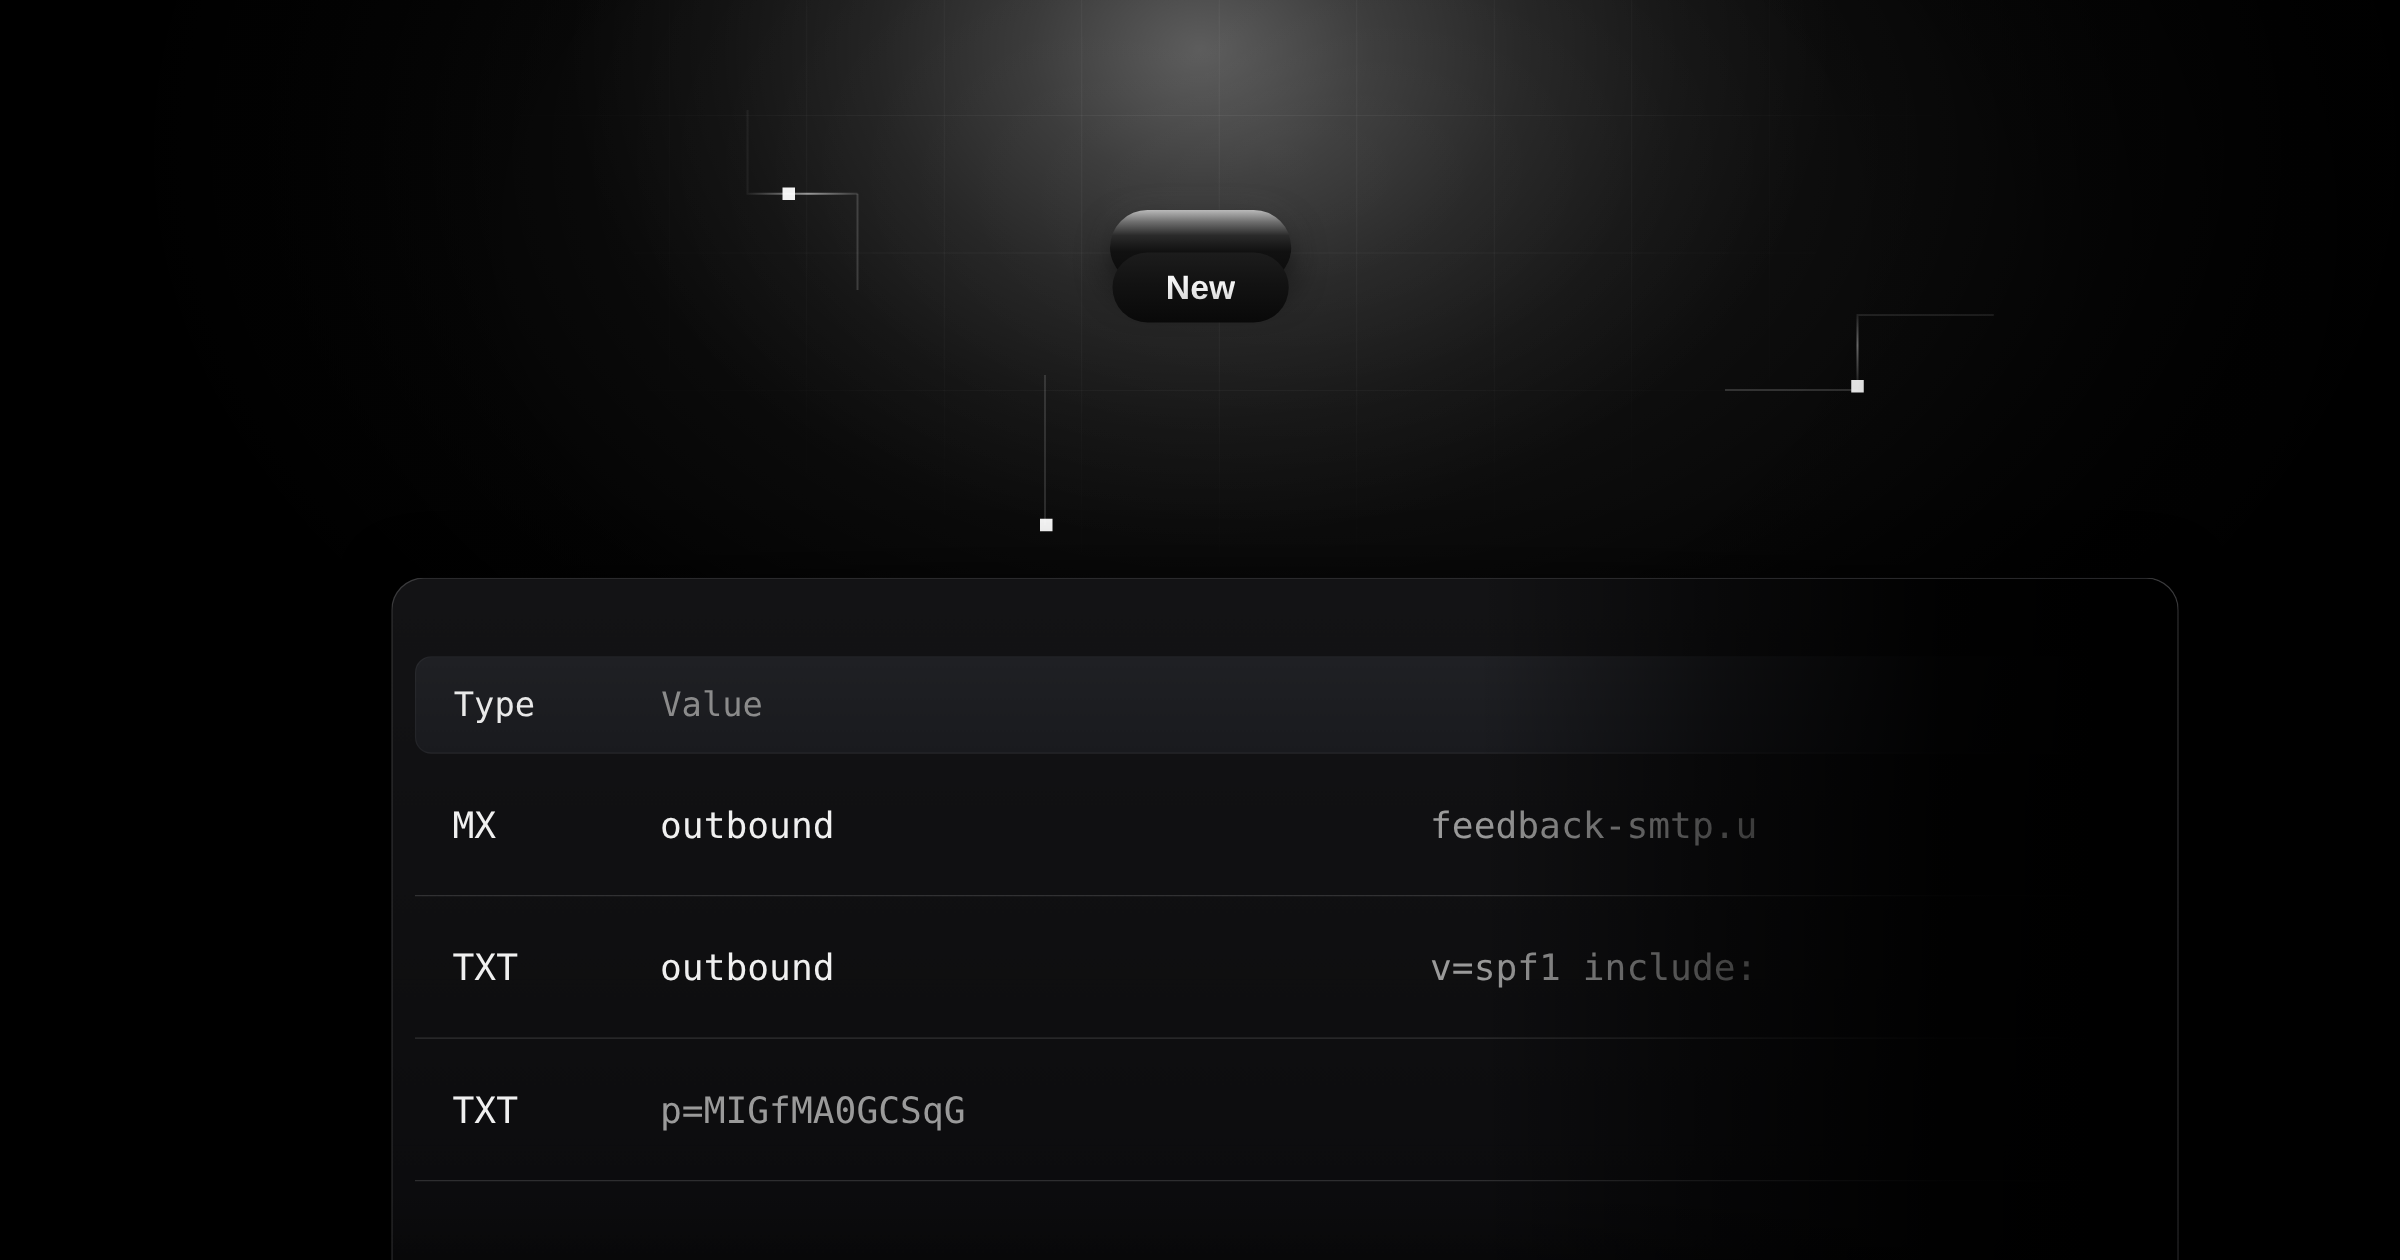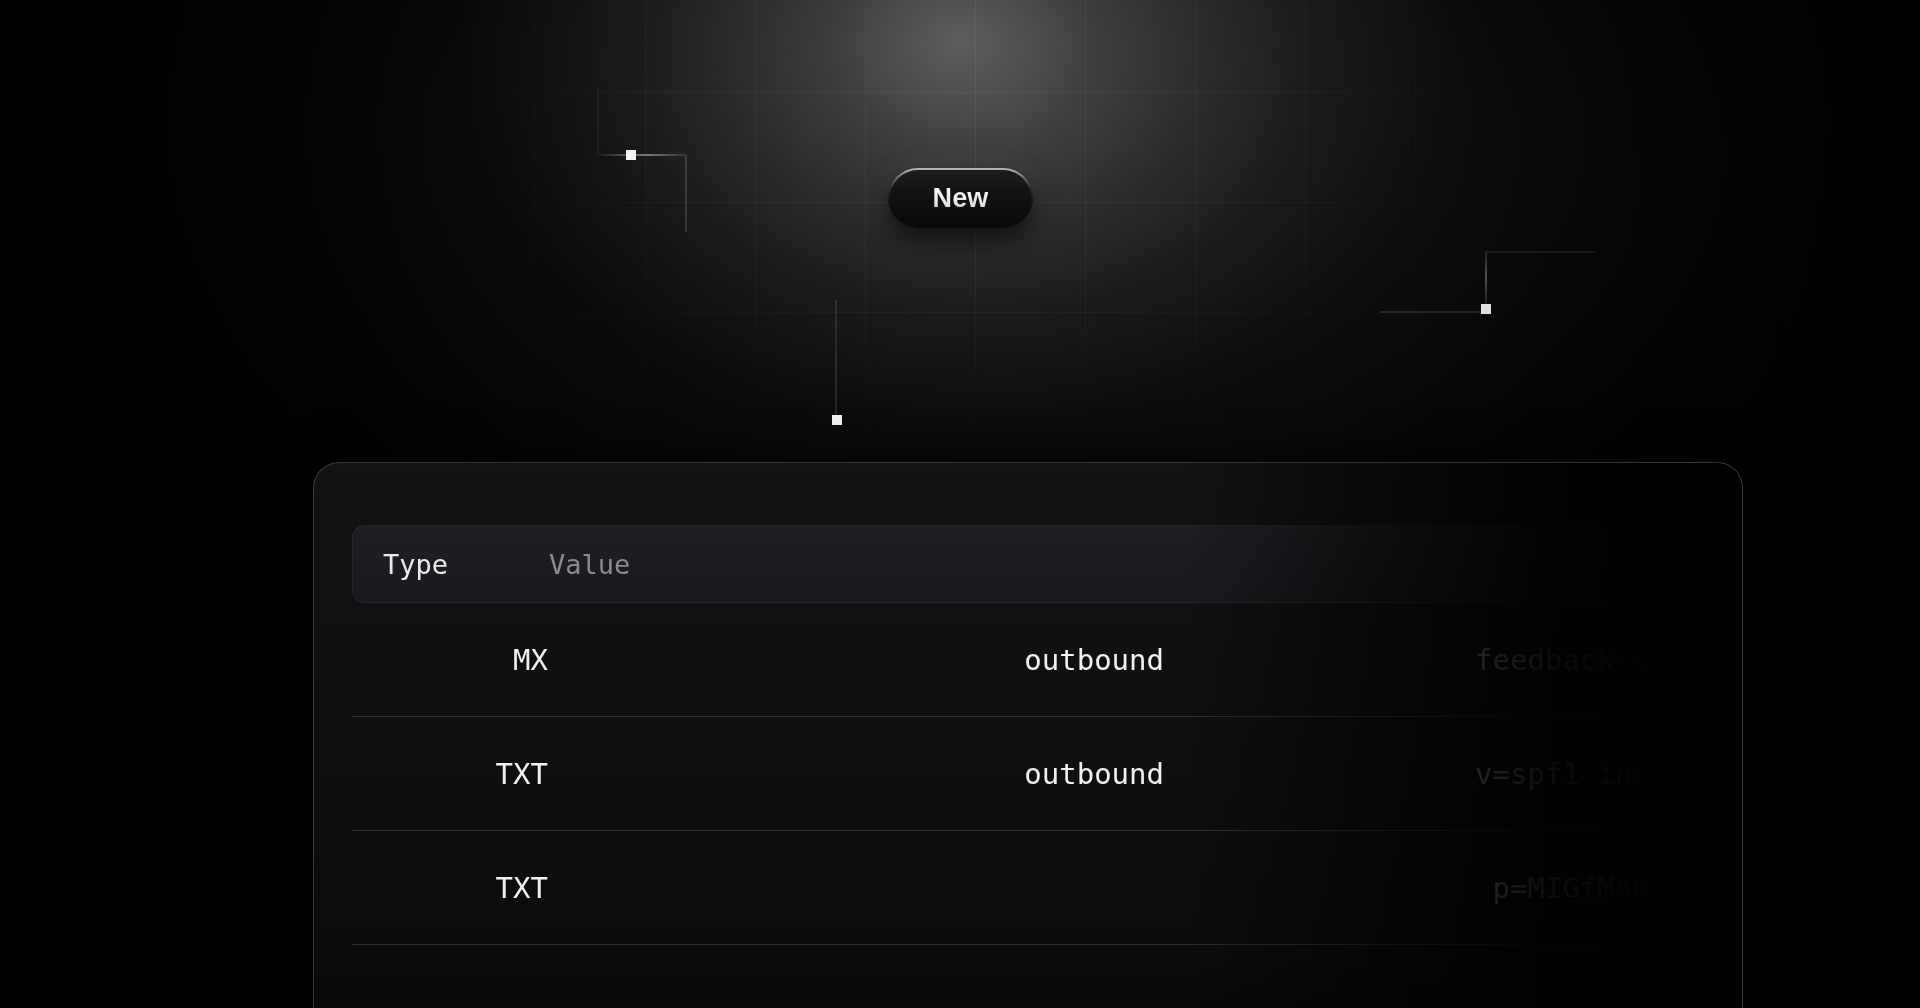--- a/index.html
+++ b/index.html
@@ -75,21 +75,21 @@
     width:145px; height:60px;
     border-radius:30px;
     background:linear-gradient(180deg,#b9b9b9 0%, #6e6e6e 16%, #2a2a2a 34%, #111 55%, #0a0a0a 100%);
     padding:2px;
     box-shadow:0 10px 26px rgba(0,0,0,0.75), 0 0 26px rgba(255,255,255,0.10);
   }
   .badge-inner{
     width:100%; height:100%;
     border-radius:28px;
     background:linear-gradient(180deg,#1c1c1c 0%, #121212 45%, #090909 100%);
-    display:flex; align-items:center; justify-content:center;
+    display:flex; align-items:center; justify-content:center;margin-top:32px;
   }
   .badge-label{
     font-size:27px; font-weight:700; letter-spacing:0.1px;
     background:linear-gradient(180deg,#ffffff 0%, #efefef 45%, #d2d2d2 100%);
     -webkit-background-clip:text; background-clip:text;
     -webkit-text-fill-color:transparent; color:#fff;
   }
 
   
   .hero-title{
@@ -110,36 +110,35 @@
   .device{
     position:absolute; left:313px; top:462px;
     width:1430px; height:640px;
     border-radius:26px 26px 0 0;
     border:1px solid rgba(255,255,255,0.17);
     border-bottom:none;
     background:linear-gradient(180deg, rgba(20,20,22,0.96) 0%, rgba(10,10,12,0.98) 100%);
     overflow:hidden;
     box-shadow:0 -6px 40px rgba(0,0,0,0.6);
   }
-  .device-pad{ padding:62px 0 0 38px; }
+  .device-pad{ padding:62px 0 0 18px; }
 
   .table{ width:1385px; }
 
   .thead{
     display:flex; align-items:center;
     height:78px;
     border-radius:13px;
     background:linear-gradient(180deg,#1f2024 0%, #191a1e 100%);
     border:1px solid rgba(255,255,255,0.045);
   }
   .trow{
     display:flex; align-items:center;
     height:114px;
     border-bottom:1px solid rgba(255,255,255,0.14);
-    text-align:right;
   }
 
   .c-type{ width:196px; padding-left:30px; }
   .c-host{ width:616px; }
   .c-value{ flex:1; }
 
   .th{
     font-family:"DejaVu Sans Mono", monospace;
     font-size:27px; font-weight:400;
     color:#e9e9e9;

